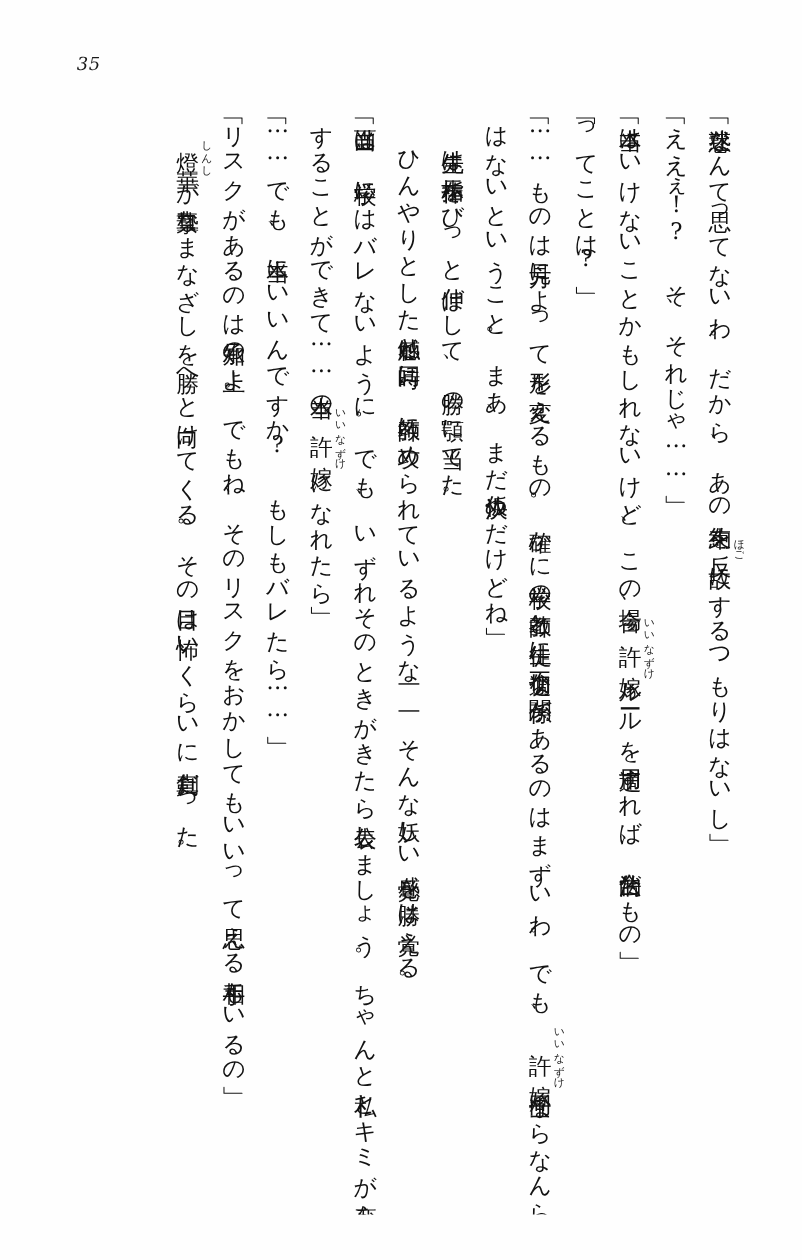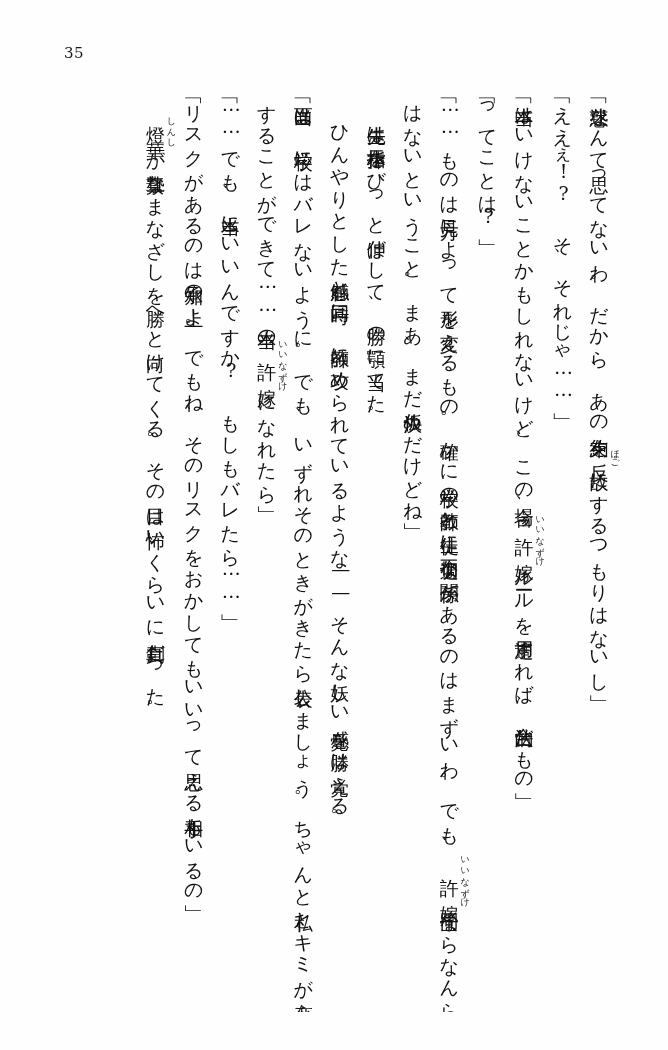--- a/index.html
+++ b/index.html
@@ -21,20 +21,21 @@
     background: #fefefe;
   }
   .page-number {
     position: absolute;
     top: 44px;
     left: 64px;
     font-size: 15px;
     letter-spacing: 0.5px;
     color: #1a1a1a;
     font-family: "DejaVu Serif", "Liberation Serif", serif;
+    font-style: italic;
   }
   .text-body {
     position: absolute;
     top: 92px;
     right: 48px;
     height: 920px;
     width: 572px;
     writing-mode: vertical-rl;
     text-orientation: upright;
     font-size: 19px;

